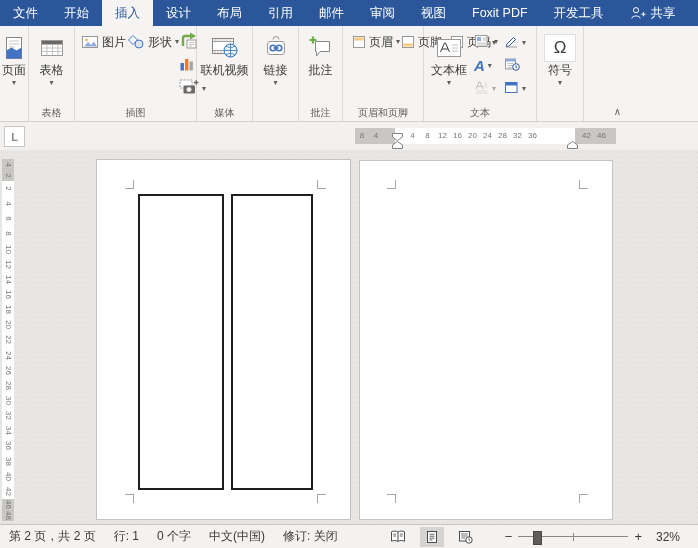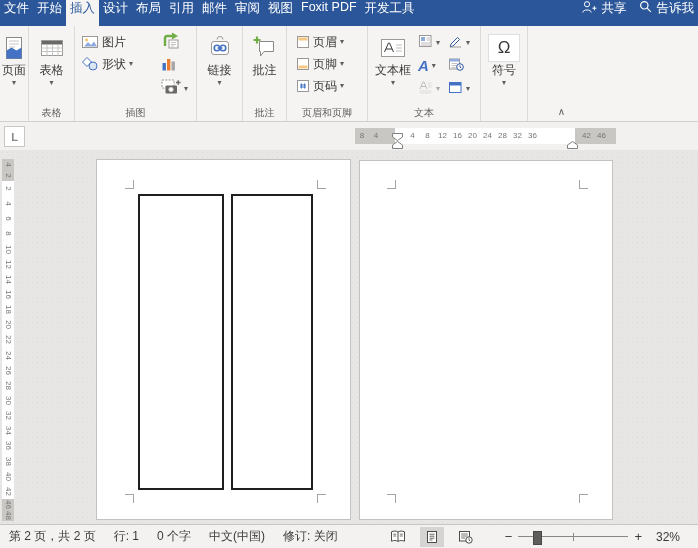--- a/index.html
+++ b/index.html
@@ -3,39 +3,39 @@
 <meta charset="utf-8">
 <style>
   html,body{margin:0;padding:0;background:#fff}
   .app{position:relative;width:698px;height:548px;overflow:hidden;
        font-family:"Liberation Sans",sans-serif;background:#e7e6e4;cursor:default;
        -webkit-user-select:none;user-select:none}
 
   
   .menubar{position:absolute;top:0;left:0;width:698px;height:26px;background:#2b579a;
            display:flex;align-items:stretch;font-size:12.5px;color:#fff;white-space:nowrap}
-  .mtab{display:flex;align-items:flex-start;padding:0 4px}
+  .mtab{display:flex;align-items:center;padding:0 13px}
   .mtab.active{background:#f5f4f2;color:#2b579a}
   .mtab .mic{display:flex;margin-right:5px}
   .mtab.share{margin-left:auto;margin-right:4px}
 
   
   .ribbon{position:absolute;top:26px;left:0;width:698px;height:96px;background:#f5f4f2;
           border-bottom:1px solid #d2d0ce;box-sizing:border-box;display:flex;color:#3b3a39}
   .rgroup{position:relative;flex:none;height:95px;border-right:1px solid #ddd9d6;box-sizing:border-box}
   .glabel{position:absolute;left:0;right:0;bottom:3px;text-align:center;font-size:10px;
           color:#605e5c;line-height:11px;white-space:nowrap}
   .bigbtn{display:flex;flex-direction:column;align-items:center;padding-top:8px;font-size:12px;line-height:14px}
   .bicon{height:28px;display:flex;align-items:center;justify-content:center}
   .blabel{margin-top:1px;text-align:center;white-space:nowrap}
   .blabel.wrap2{white-space:normal;width:28px}
   .caret{font-size:8px;color:#605e5c;line-height:8px;margin-top:2px}
   .caret.inline{margin:0 0 0 3px}
   .hrow{display:flex}
-  .smcol{display:flex;flex-direction:column;padding:5px 0 0 5px}
+  .smcol{display:flex;padding:5px 0 0 5px}
   .smbtn{display:flex;align-items:center;height:22px;font-size:12px;white-space:nowrap}
   .sicon{width:19px;height:16px;margin-right:3px;display:flex;align-items:center;justify-content:center}
   .iconcol{display:flex;flex-direction:column;padding-top:5px;margin-left:auto;margin-right:8px;align-items:flex-start}
   .icobtn{height:23px;display:flex;align-items:center}
   .tgrid{display:flex;flex-direction:column;padding-top:5px}
   .trow{display:flex;height:23px;align-items:center}
   .tcell{display:flex;align-items:center;width:30px}
   .wordart-a{font-style:italic;font-weight:bold;font-size:15px;color:#4472c4;line-height:14px}
   .omega-box{width:30px;height:26px;background:#fff;border:1px solid #e1dfdd;display:flex;
              align-items:center;justify-content:center;font-size:17px;color:#3b3a39}
@@ -236,20 +236,35 @@
                 <path d="M15 3.5 h4.5 M17.2 1.2 v4.5" stroke="#6b6967" stroke-width="1.4"></path>
               </svg>
           </span>
           <span class="caret inline">▾</span>
         </div>
       </div>
       <span class="glabel">插图</span>
     </div>
 
 
+    <div class="rgroup" style="width:56px">
+      <div class="bigbtn">
+        <span class="bicon">
+          <svg width="30" height="26" viewBox="0 0 30 26">
+              <rect x="2.5" y="3.5" width="21" height="15" fill="#fff" stroke="#8a8886"></rect>
+              <path d="M2.5 6.5 h21 M2.5 15.5 h21" stroke="#8a8886" stroke-width="0.8"></path>
+              <path d="M5 4 v2 M8 4 v2 M11 4 v2 M14 4 v2 M17 4 v2 M20 4 v2 M5 16 v2 M8 16 v2 M11 16 v2" stroke="#bdbbb9"></path>
+              <circle cx="20.5" cy="15.5" r="6.5" fill="#eaf1fb" stroke="#2e75b6"></circle>
+              <path d="M14 15.5 h13 M20.5 9 v13 M16 11 c2.8 2 6.2 2 9 0 M16 20 c2.8-2 6.2-2 9 0" stroke="#2e75b6" stroke-width="0.8" fill="none"></path>
+            </svg>
+        </span>
+        <span class="blabel">联机视频</span>
+      </div>
+      <span class="glabel">媒体</span>
+    </div>
 
     <div class="rgroup" style="width:46px">
       <div class="bigbtn">
         <span class="bicon">
           <svg width="24" height="24" viewBox="0 0 24 24">
               <rect x="3.5" y="5.5" width="17" height="13" rx="2.5" fill="#fff" stroke="#9b9997"></rect>
               <path d="M9 3.5 a3 3 0 0 1 6 0" fill="none" stroke="#9b9997"></path>
               <g stroke="#4472c4" fill="none" stroke-width="1.6">
                 <circle cx="9" cy="12" r="2.8"></circle>
                 <circle cx="15" cy="12" r="2.8"></circle>

